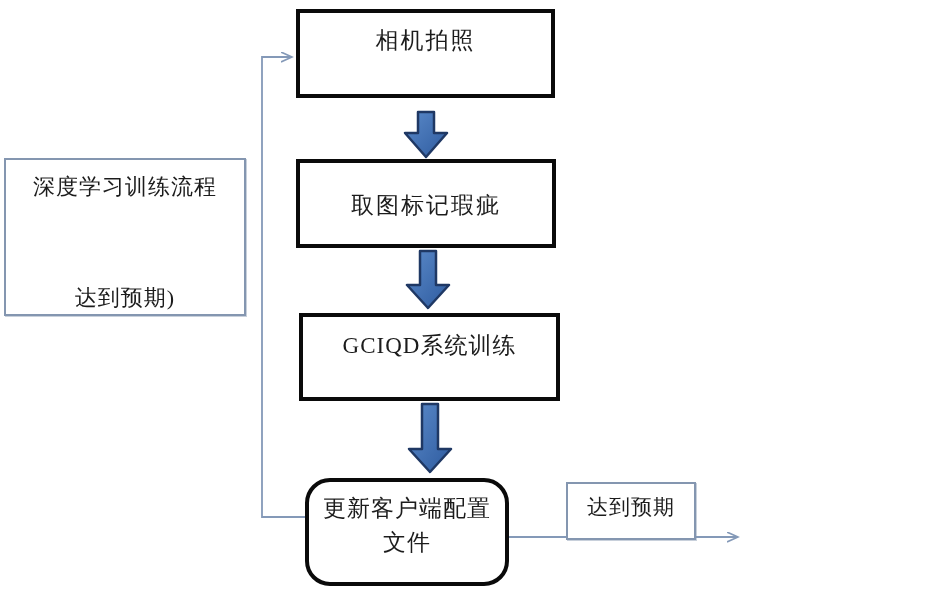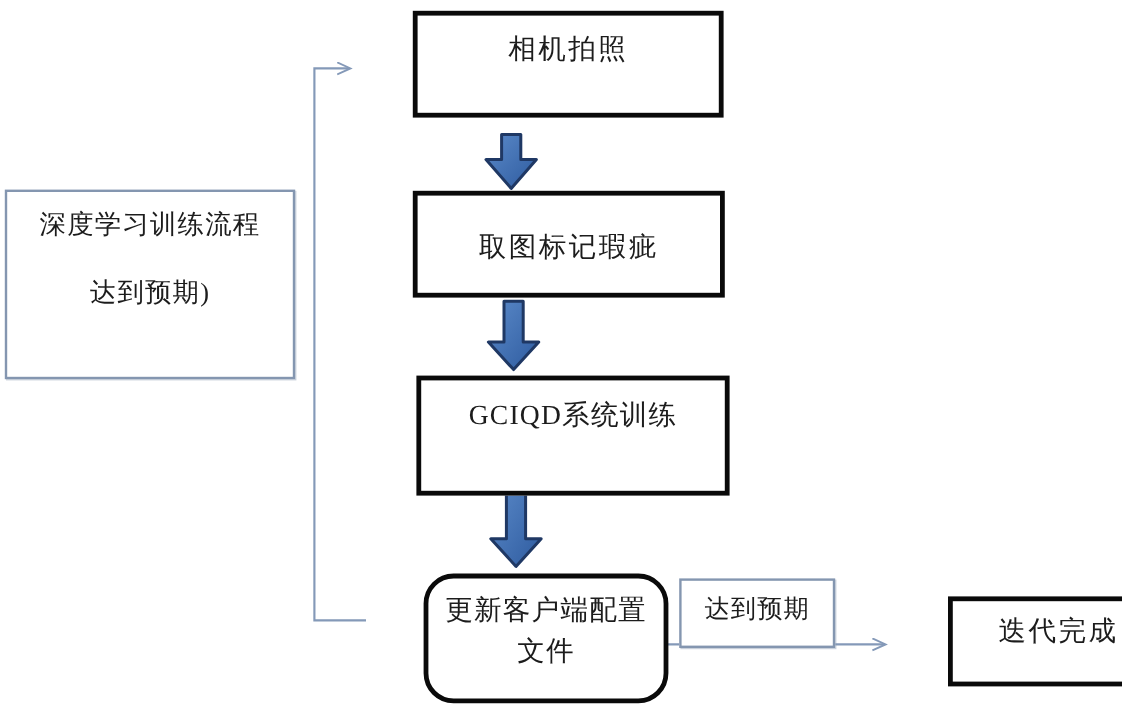--- a/index.html
+++ b/index.html
@@ -25,31 +25,31 @@
     position: absolute;
     box-sizing: border-box;
     background: #ffffff;
     display: flex;
     flex-direction: column;
     align-items: center;
     text-align: center;
   }
   .node--dark {
     border: 4px solid var(--box-border-dark, #0a0a0a);
-    margin-left: 48px;
   }
   .node--light {
     border: 2px solid var(--box-border-light, #8496b0);
     box-shadow: 1px 1px 0 rgba(132,150,176,.45);
+    justify-content: space-between;
   }
   .node .line { display: block; }
 
   #node-camera        { left:296px; top:9px;   width:259px; height:89px;  font-size:23px; padding-top:12px; letter-spacing:2px; }
   #node-mark-defects  { left:296px; top:159px; width:260px; height:89px;  font-size:23px; padding-top:27px; letter-spacing:2px; }
-  #node-gciqd         { left:299px; top:313px; width:261px; height:100px;  font-size:23px; padding-top:13px; letter-spacing:1px; }
+  #node-gciqd         { left:299px; top:313px; width:261px; height:88px;  font-size:23px; padding-top:13px; letter-spacing:1px; }
   #node-update-config { left:305px; top:478px; width:204px; height:108px; font-size:23px; padding-top:10px; line-height:34px; letter-spacing:1px;border-radius:25px; }
   #node-process-note  { left:4px;   top:158px; width:242px; height:158px; font-size:22px; padding-top:10px; line-height:33px; letter-spacing:1px; }
   #node-process-note .gap { height: 24px; }
   #node-expectation   { left:566px; top:482px; width:130px; height:58px;  font-size:21px; padding-top:9px;  letter-spacing:1px; }
   #node-iteration-done{ left:742px; top:497px; width:184px; height:75px;  font-size:23px; padding-top:9px;  letter-spacing:2px; }
 </style>
 </head>
 <body>
 
 <div id="canvas">
@@ -96,17 +96,14 @@
 
   <div class="node node--dark" id="node-update-config">
     <span class="line">更新客户端配置</span>
     <span class="line">文件</span>
   </div>
 
   <div class="node node--light" id="node-expectation">
     <span class="line">达到预期</span>
   </div>
 
-  <div class="node node--dark" id="node-iteration-done">
-    <span class="line">迭代完成</span>
-  </div>
 
 </div>
 
 </body></html>

